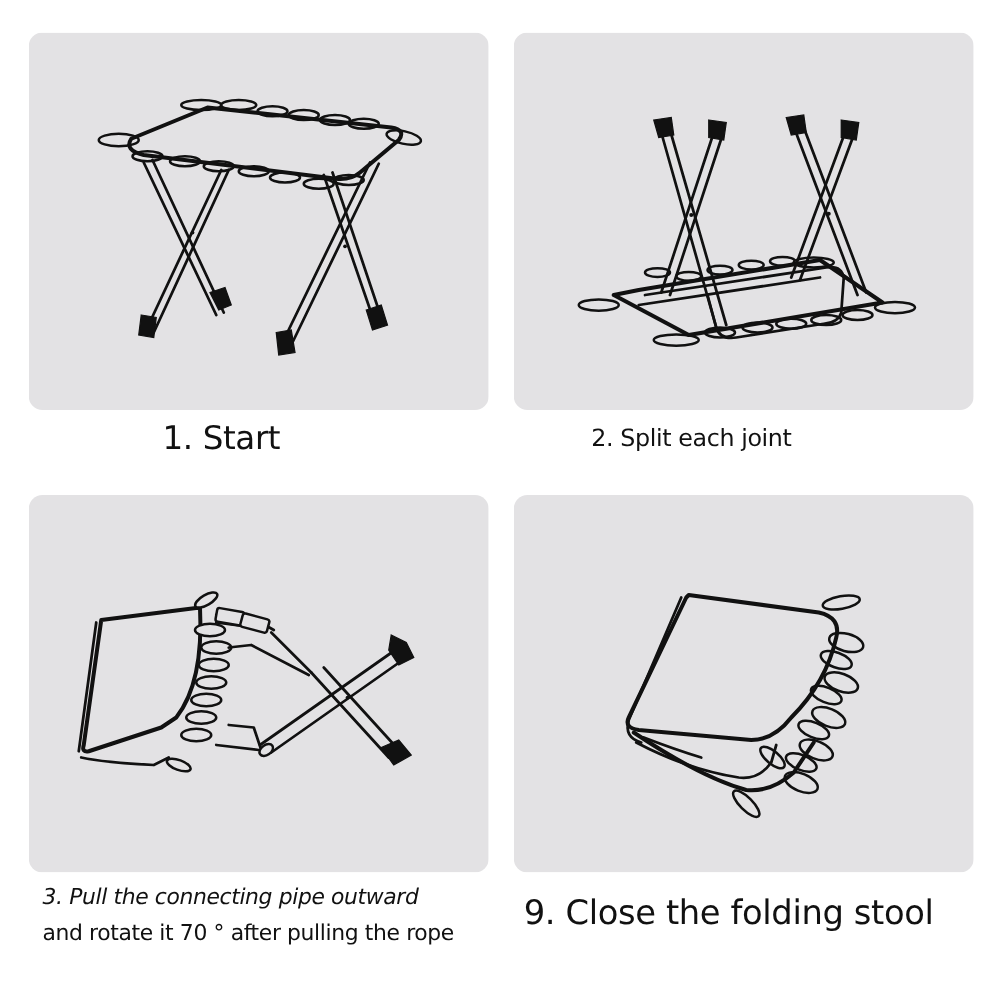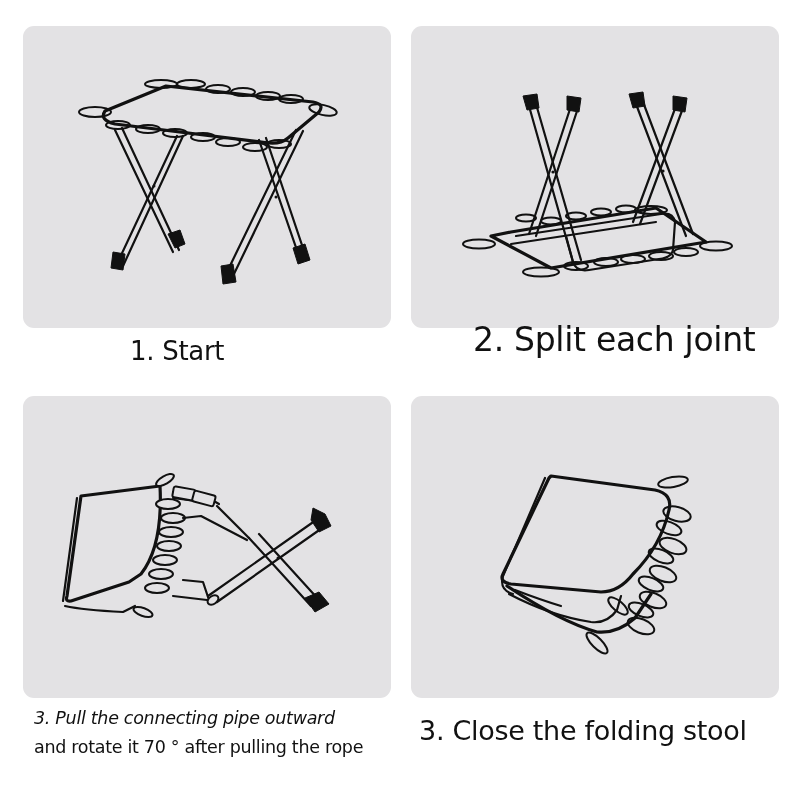--- a/index.html
+++ b/index.html
@@ -31,21 +31,21 @@
     #p2 { left: 411px; top: 26px; }
     #p3 { left: 23px;  top: 396px; }
     #p4 { left: 411px; top: 396px; }
 
     .caption {
       position: absolute;
       white-space: nowrap;
       letter-spacing: -0.3px;
     }
     #c1 { left: 106px; top: 336px; font-size: 26px; margin-left: 24px; }
-    #c2 { left: 473px; top: 320px; font-size: 33px; }
+    #c2 { left: 473px; top: 340px; font-size: 19px; }
     #c3a { left: 34px; top: 708px; font-size: 17.5px; font-style: italic; }
     #c3b { left: 34px; top: 737px; font-size: 17.5px; }
     #c4 { left: 419px; top: 715px; font-size: 27px; }
 
     .ink { fill: none; stroke: #111; stroke-width: 2.2; stroke-linejoin: round; stroke-linecap: round; }
     .ink-thick { fill: none; stroke: #111; stroke-width: 3.2; stroke-linejoin: round; stroke-linecap: round; }
     .loop { fill: #e3e2e4; stroke: #111; stroke-width: 2; }
     .cap { fill: #111; stroke: #111; stroke-width: 1; }
   </style>
 </head>
@@ -195,13 +195,13 @@
 
     <path class="ink-thick" d="M 96 190 Q 150 226 186 236 Q 206 238 224 222 L 240 198"></path>
     <path class="ink" d="M 98 198 Q 140 220 180 226 Q 196 228 206 214 L 210 200"></path>
     <path class="ink" d="M 104 194 Q 130 204 150 210"></path>
 
     <path class="ink-thick" d="M 140 80 L 244 94 Q 262 98 258 114 Q 250 150 222 178 Q 208 196 190 196 L 100 188 Q 88 186 92 178 L 138 82 Z" fill="#e3e2e4"></path>
     <path class="ink" d="M 134 82 L 92 180"></path>
     <path class="ink" d="M 92 180 Q 88 194 102 198"></path>
   </svg>
 </div>
-<div id="c4" class="caption">3. Close the folding stool</div>
+<div id="c4" class="caption">9. Close the folding stool</div>
 
 </body></html>

